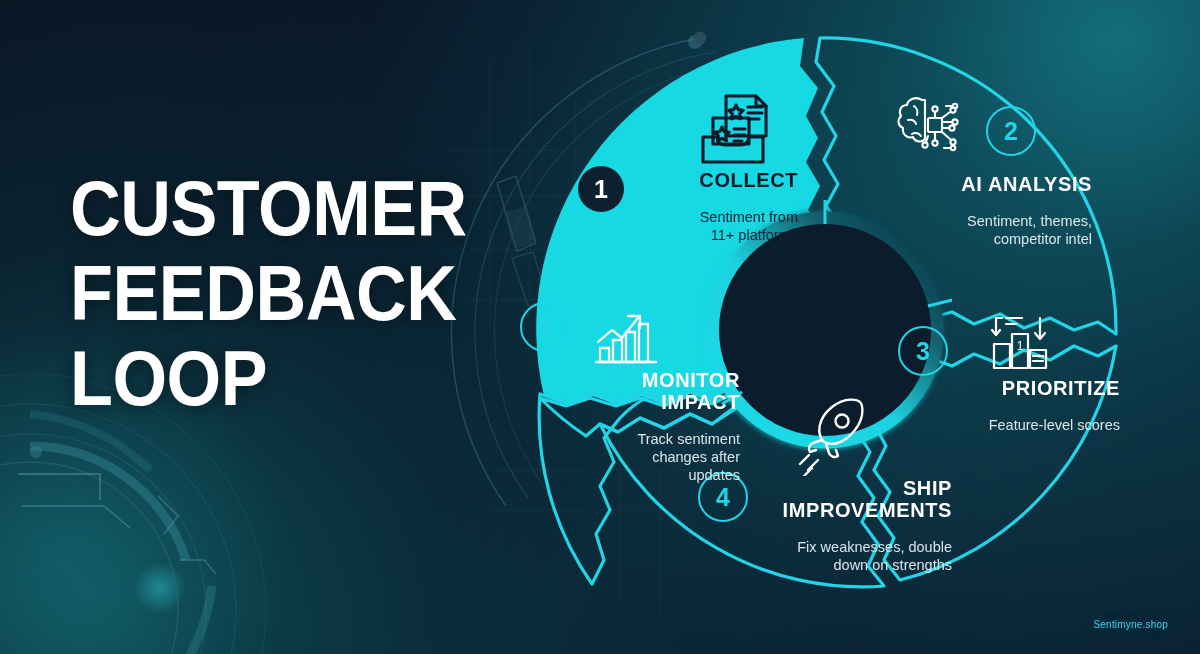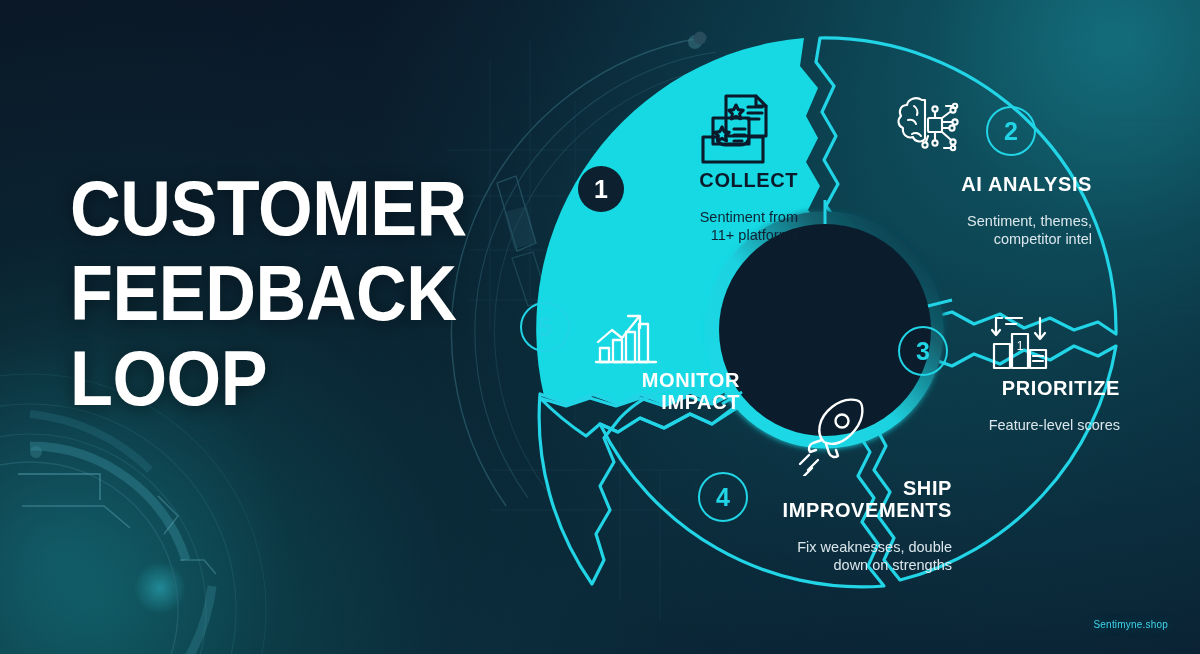--- a/index.html
+++ b/index.html
@@ -380,18 +380,23 @@
     </svg>
   </div>
   <div class="num-badge outline" style="left:520px;top:302px;">
     <span>5</span>
   </div>
   <div class="seg-block light" style="left:548px;top:370px;width:192px;">
     <div class="seg-title">
       <div>MONITOR</div>
       <div>IMPACT</div>
     </div>
+    <div class="seg-desc">
+      <div>Track sentiment</div>
+      <div>changes after</div>
+      <div>updates</div>
+    </div>
   </div>
 
   <div id="brand">Sentimyne.shop</div>
 
   <div class="layer" id="noise"></div>
 </div>
 
 </body></html>

